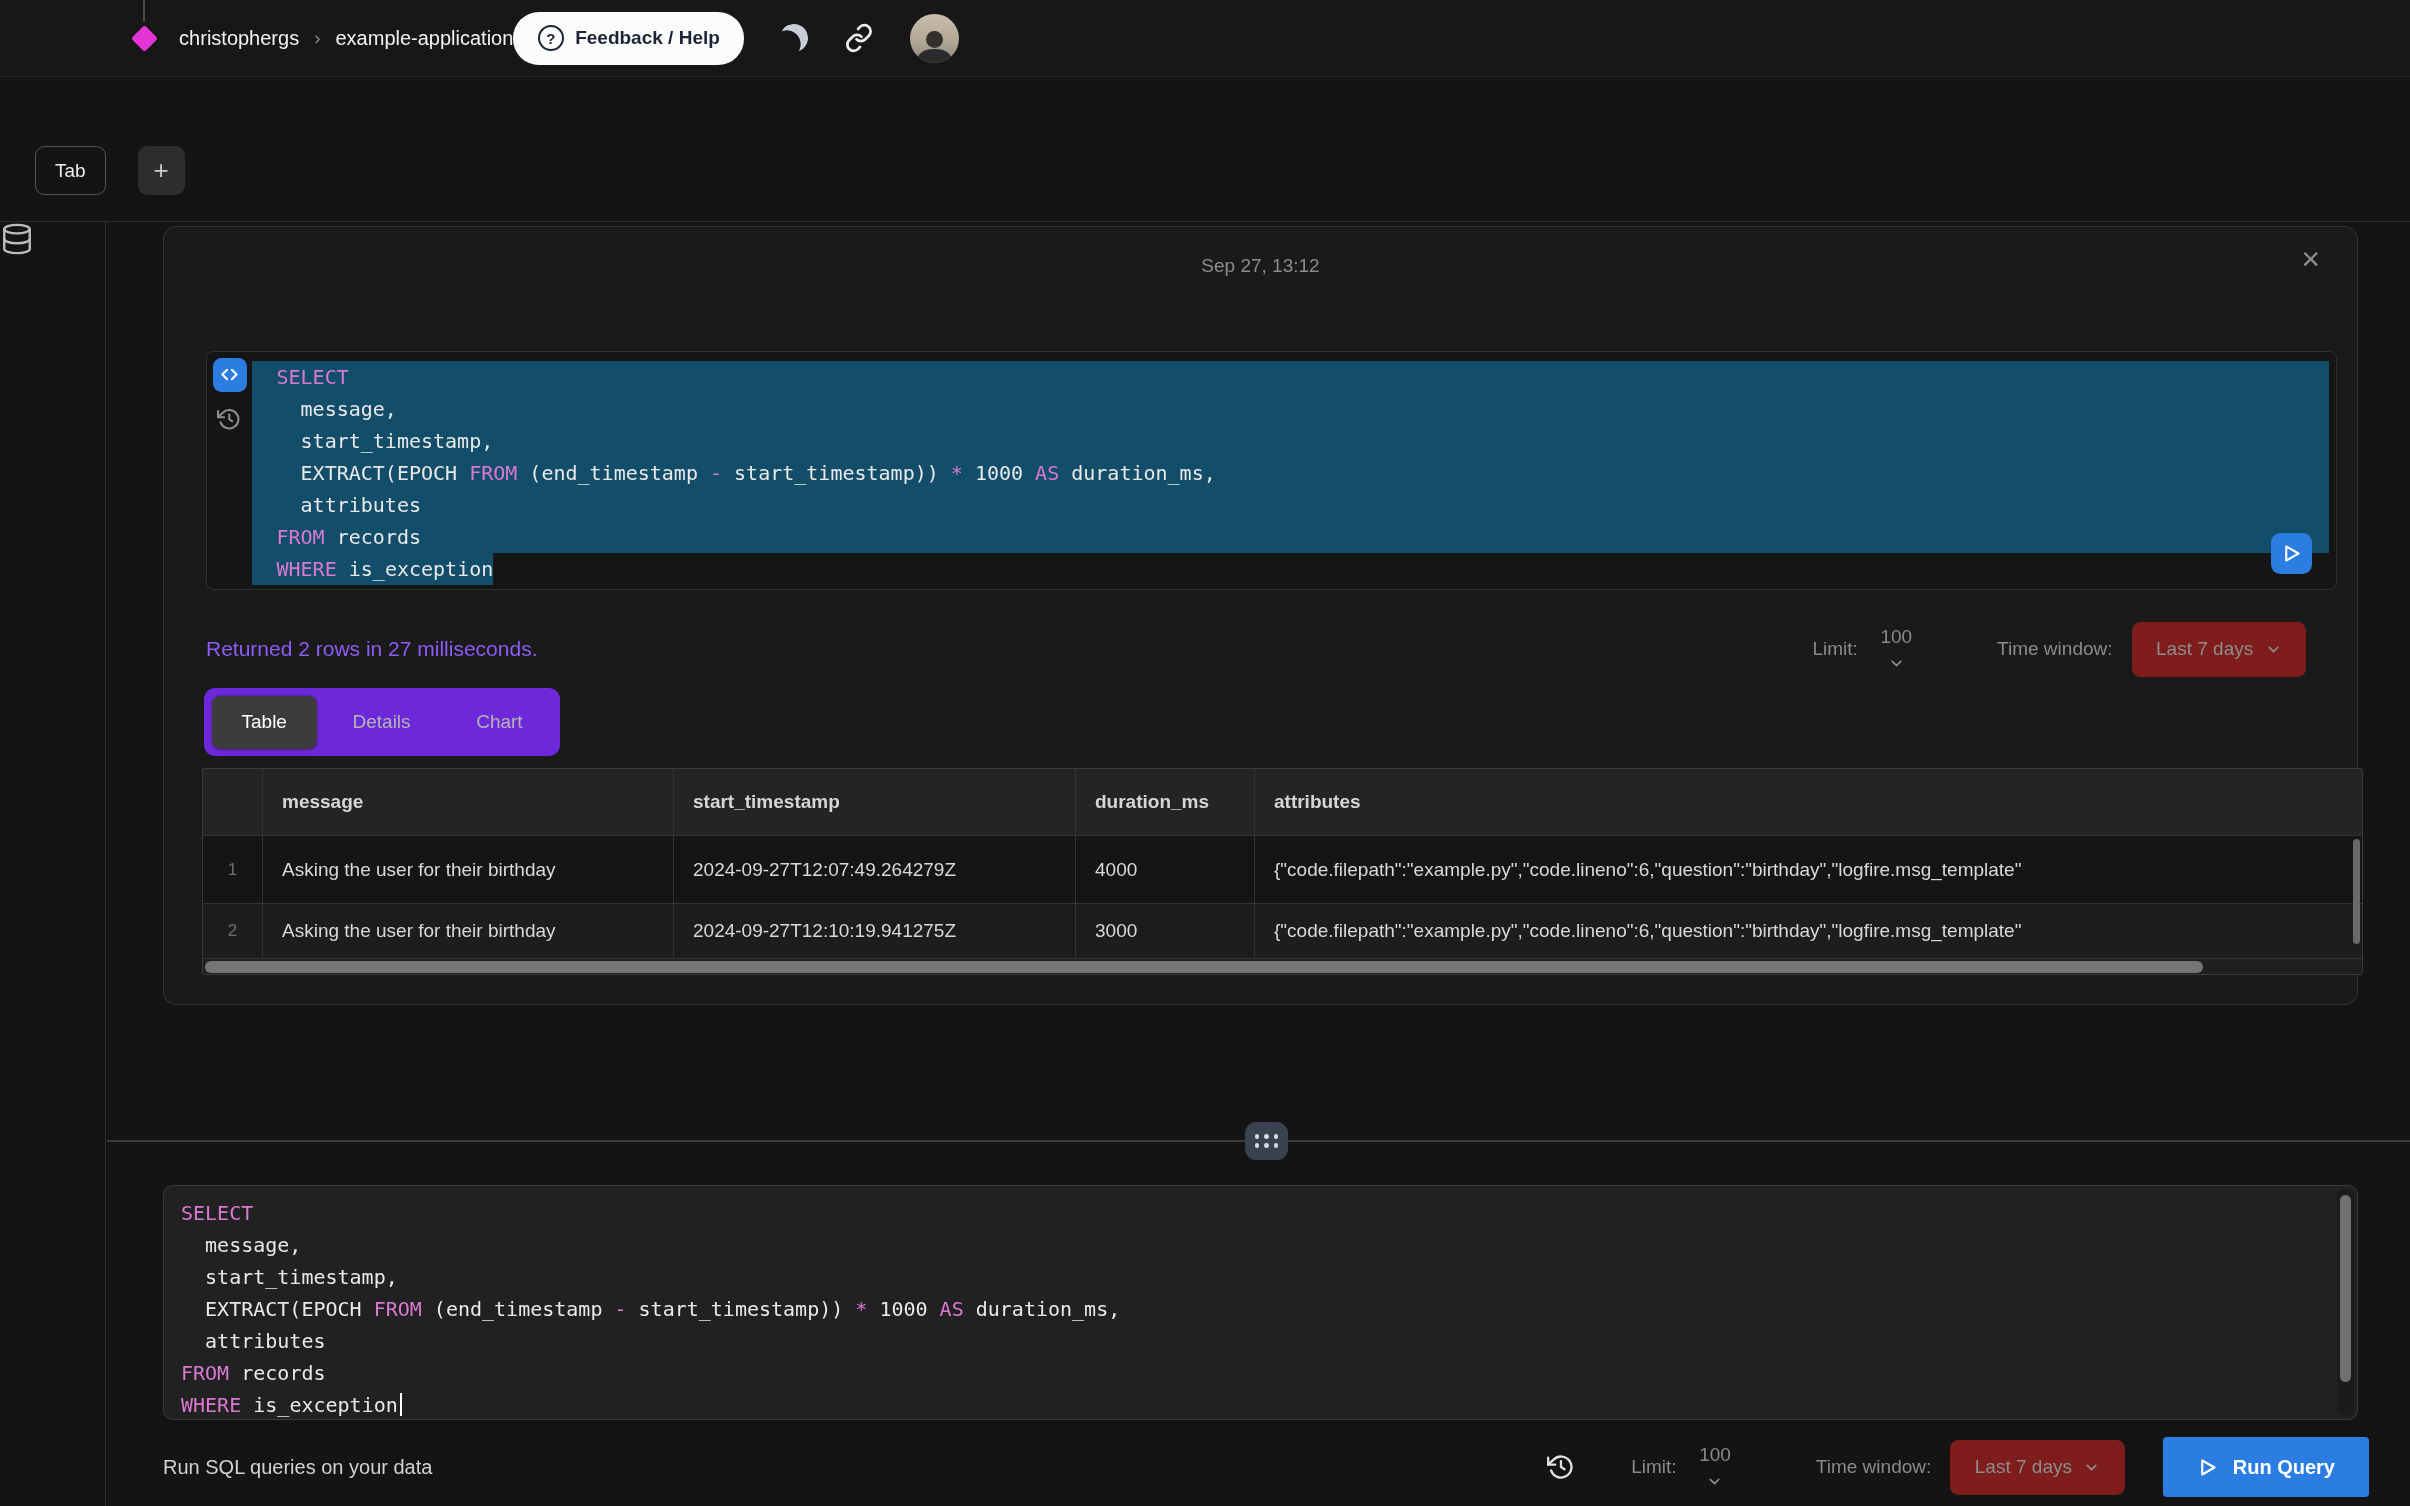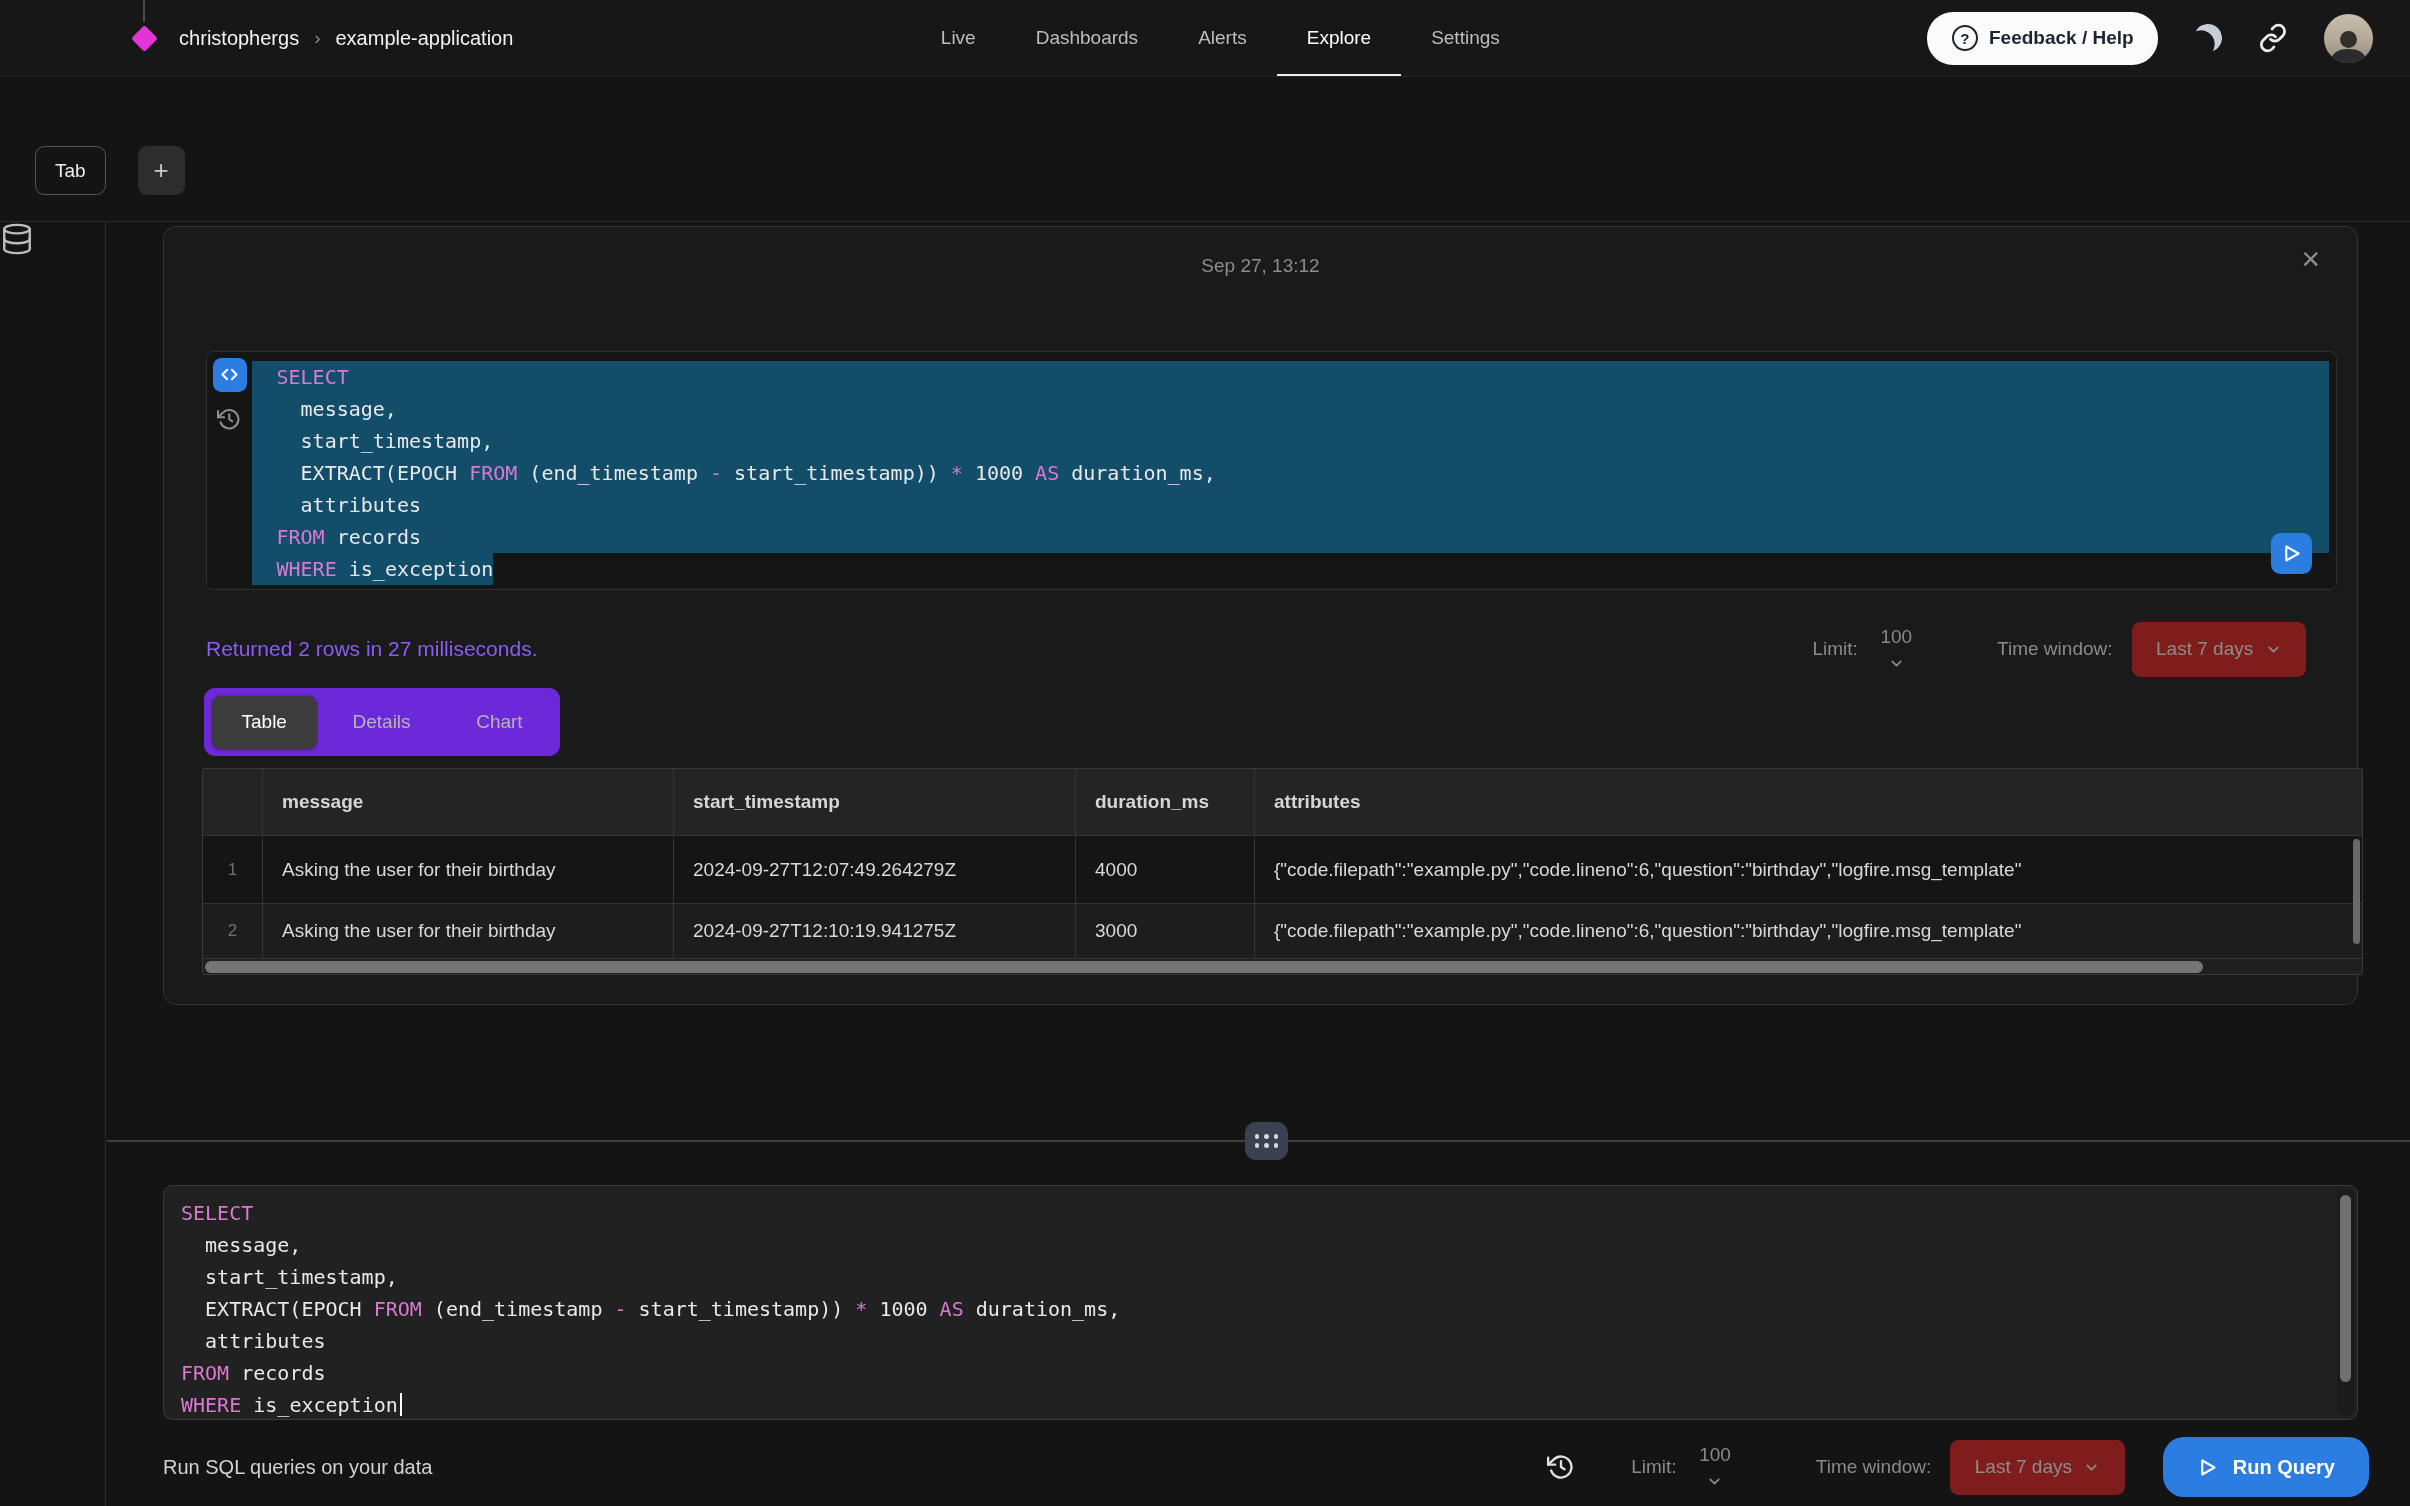--- a/index.html
+++ b/index.html
@@ -156,45 +156,38 @@
   .caret { display:inline-block; width:1.9px; height:23.5px; background:#ffffff; vertical-align:-3.8px; margin-left:1.9px; }
   .e-scroll { position:absolute; right:2.8px; top:2.8px; bottom:2.8px; width:17px; background:#1b1b1b; border-radius:7.5px; }
   .e-thumb { width:11.3px; margin:6.6px auto 0 auto; height:calc(100% - 41px); background:#707070; border-radius:5.6px; }
 
   
   .footer { position:absolute; left:163px; right:42px; top:1435px; height:64px; display:flex; align-items:center; }
   .hint { color:#d2d2d2; font-size:20px; }
   .f-history { background:none; border:none; color:#e0e0e0; margin-right:56px; }
   .run-btn {
     display:flex; align-items:center; gap:15px; background:#2b7de2; color:#fff; border:none;
-    border-radius:21px; height:60px; padding:0 34px; font-size:20px; font-weight:600;
+    border-radius:4px; height:60px; padding:0 34px; font-size:20px; font-weight:600;
     margin-left:38px; font-family:"Liberation Sans", sans-serif;
   }
 </style>
 </head>
 <body>
 
 <div class="stage">
 
   <header class="navbar">
     <div class="logo-wrap">
       <div class="logo-stem"></div>
       <div class="logo-diamond"></div>
     </div>
     <span class="crumb">christophergs</span>
     <span class="crumb-sep">›</span>
     <span class="crumb">example-application</span>
 
-    <nav class="nav-center" id="nav-items">
-        <a class="nav-item">Live</a>
-        <a class="nav-item">Dashboards</a>
-        <a class="nav-item">Alerts</a>
-        <a class="nav-item active">Explore</a>
-        <a class="nav-item">Settings</a>
-      </nav>
 
     <div class="nav-right">
       <button class="feedback-btn">
         <span class="help-ring">?</span>
         <span>Feedback / Help</span>
       </button>
       <span class="moon"></span>
       <span>
         <svg width="30" height="30" viewBox="0 0 24 24" fill="none" stroke="#ececec" stroke-width="2.2" stroke-linecap="round" stroke-linejoin="round">
           <path d="M10 13a5 5 0 0 0 7.07 0l2.83-2.83a5 5 0 0 0-7.07-7.07L11.25 4.75"></path>

